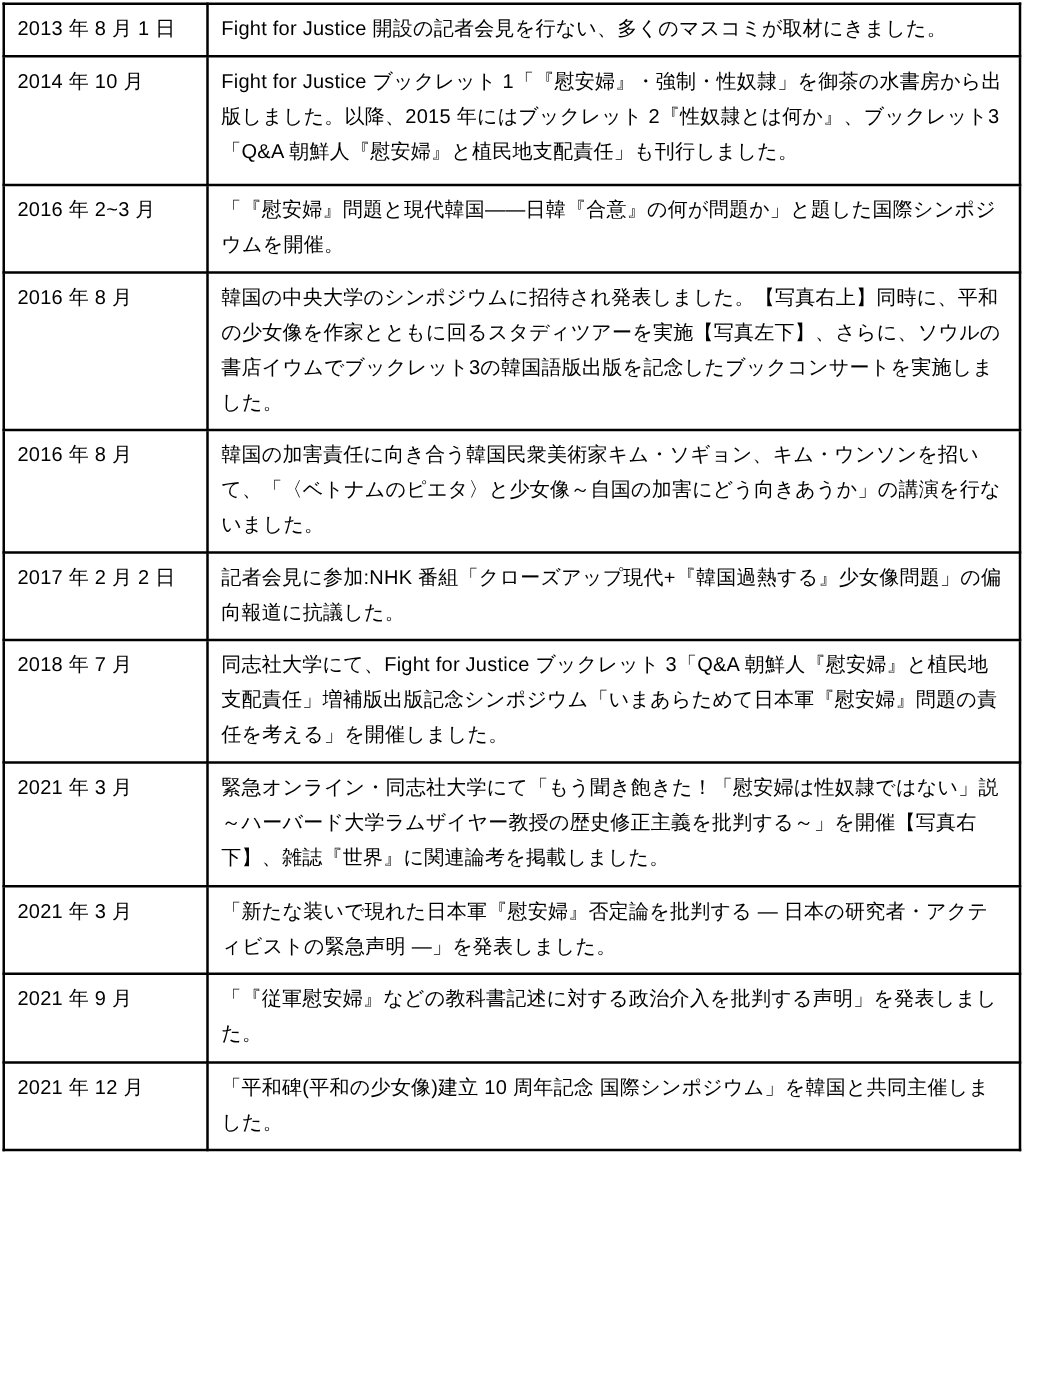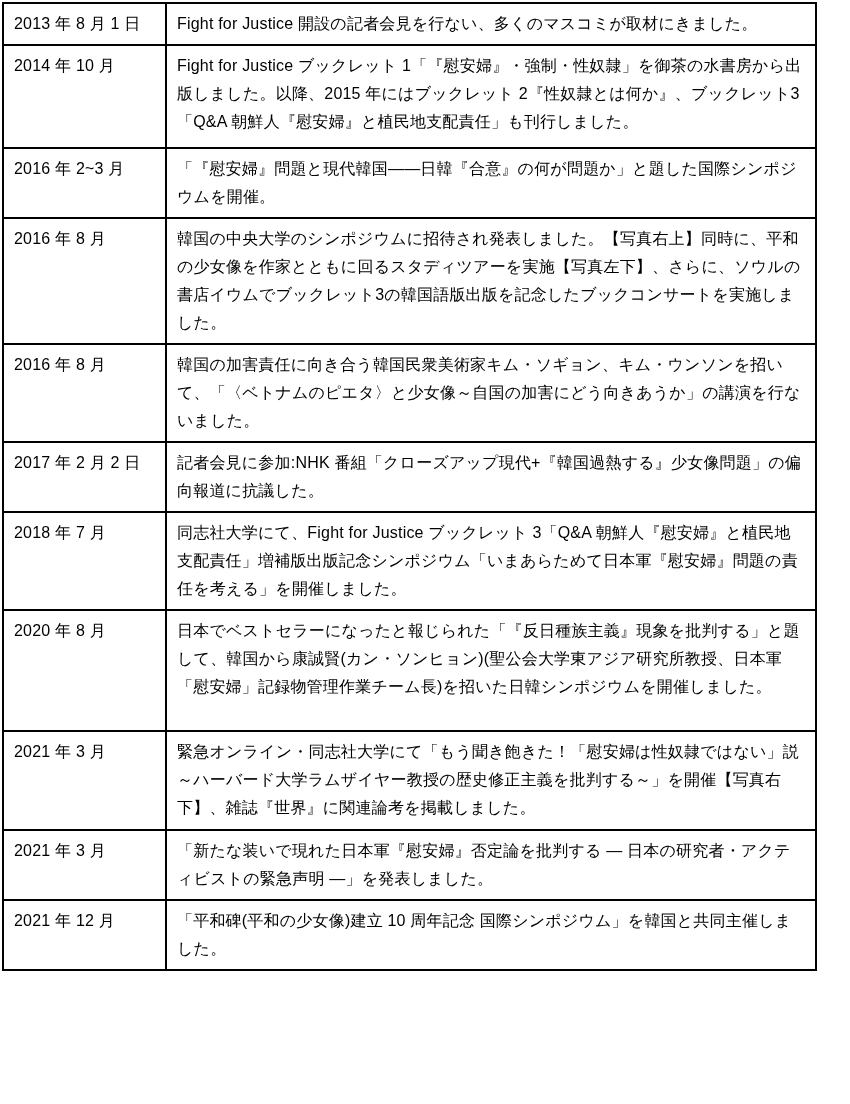--- a/index.html
+++ b/index.html
@@ -70,31 +70,31 @@
         <td class="desc-col">韓国の加害責任に向き合う韓国民衆美術家キム・ソギョン、キム・ウンソンを招いて、「〈ベトナムのピエタ〉と少女像～自国の加害にどう向きあうか」の講演を行ないました。</td>
       </tr>
       <tr style="height:67px">
         <td class="date-col">2017 年 2 月 2 日</td>
         <td class="desc-col">記者会見に参加:NHK 番組「クローズアップ現代+『韓国過熱する』少女像問題」の偏向報道に抗議した。</td>
       </tr>
       <tr style="height:78px">
         <td class="date-col">2018 年 7 月</td>
         <td class="desc-col">同志社大学にて、Fight for Justice ブックレット 3「Q&amp;A 朝鮮人『慰安婦』と植民地支配責任」増補版出版記念シンポジウム「いまあらためて日本軍『慰安婦』問題の責任を考える」を開催しました。</td>
       </tr>
-      <tr style="height:121px">
-        <td class="date-col">2020 年 8 月</td>
-        <td class="desc-col">日本でベストセラーになったと報じられた「『反日種族主義』現象を批判する」と題して、韓国から康誠賢(カン・ソンヒョン)(聖公会大学東アジア研究所教授、日本軍「慰安婦」記録物管理作業チーム長)を招いた日韓シンポジウムを開催しました。</td>
-      </tr>
       <tr style="height:99px">
         <td class="date-col">2021 年 3 月</td>
         <td class="desc-col">緊急オンライン・同志社大学にて「もう聞き飽きた！「慰安婦は性奴隷ではない」説～ハーバード大学ラムザイヤー教授の歴史修正主義を批判する～」を開催【写真右下】、雑誌『世界』に関連論考を掲載しました。</td>
       </tr>
       <tr style="height:64px">
         <td class="date-col">2021 年 3 月</td>
         <td class="desc-col">「新たな装いで現れた日本軍『慰安婦』否定論を批判する — 日本の研究者・アクティビストの緊急声明 —」を発表しました。</td>
+      </tr>
+      <tr style="height:71px">
+        <td class="date-col">2021 年 9 月</td>
+        <td class="desc-col">「『従軍慰安婦』などの教科書記述に対する政治介入を批判する声明」を発表しました。</td>
       </tr>
       <tr style="height:55px">
         <td class="date-col">2021 年 12 月</td>
         <td class="desc-col">「平和碑(平和の少女像)建立 10 周年記念 国際シンポジウム」を韓国と共同主催しました。</td>
       </tr>
     </tbody>
   </table>
 </div>
 
 </body></html>

